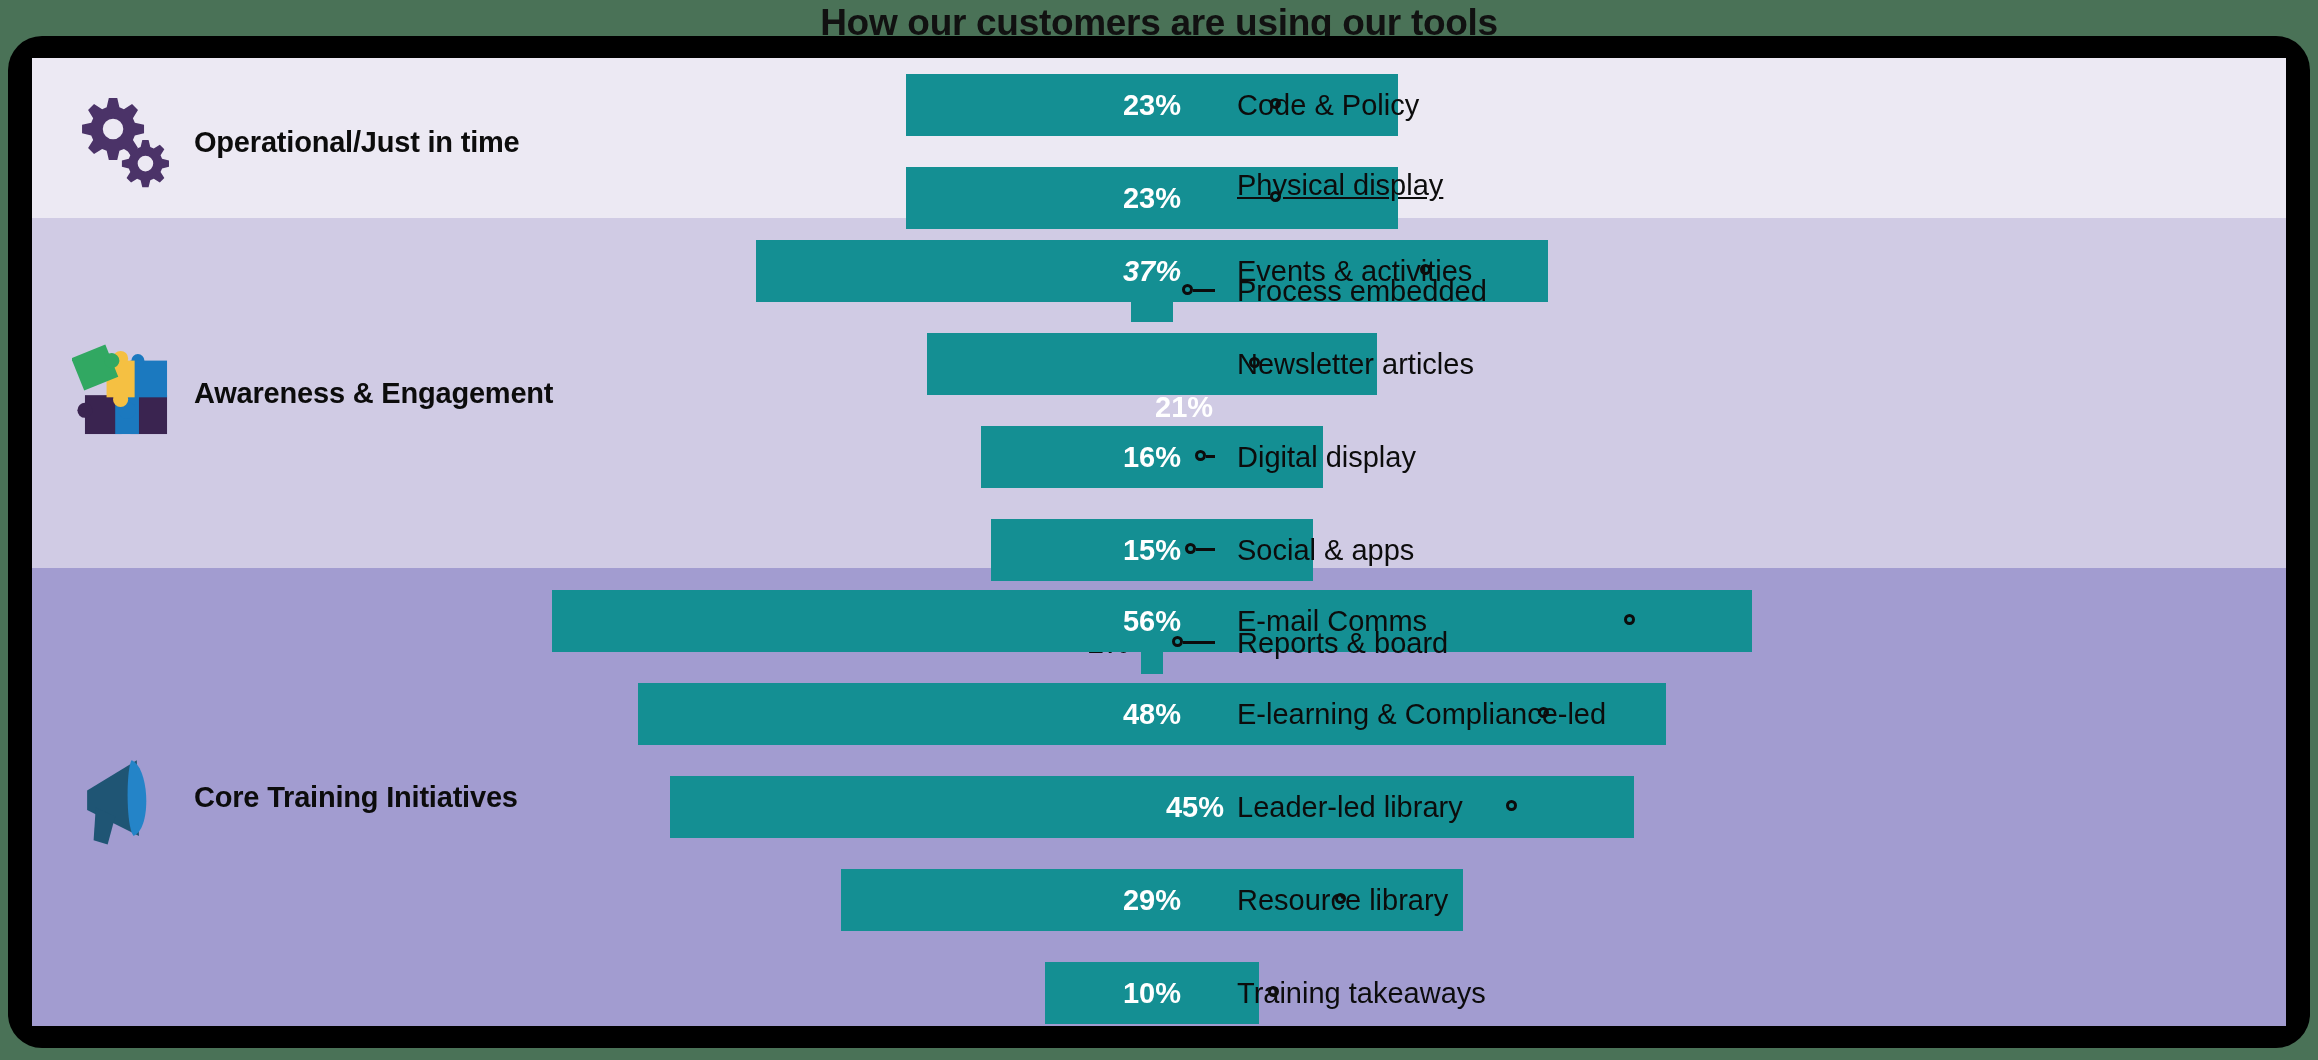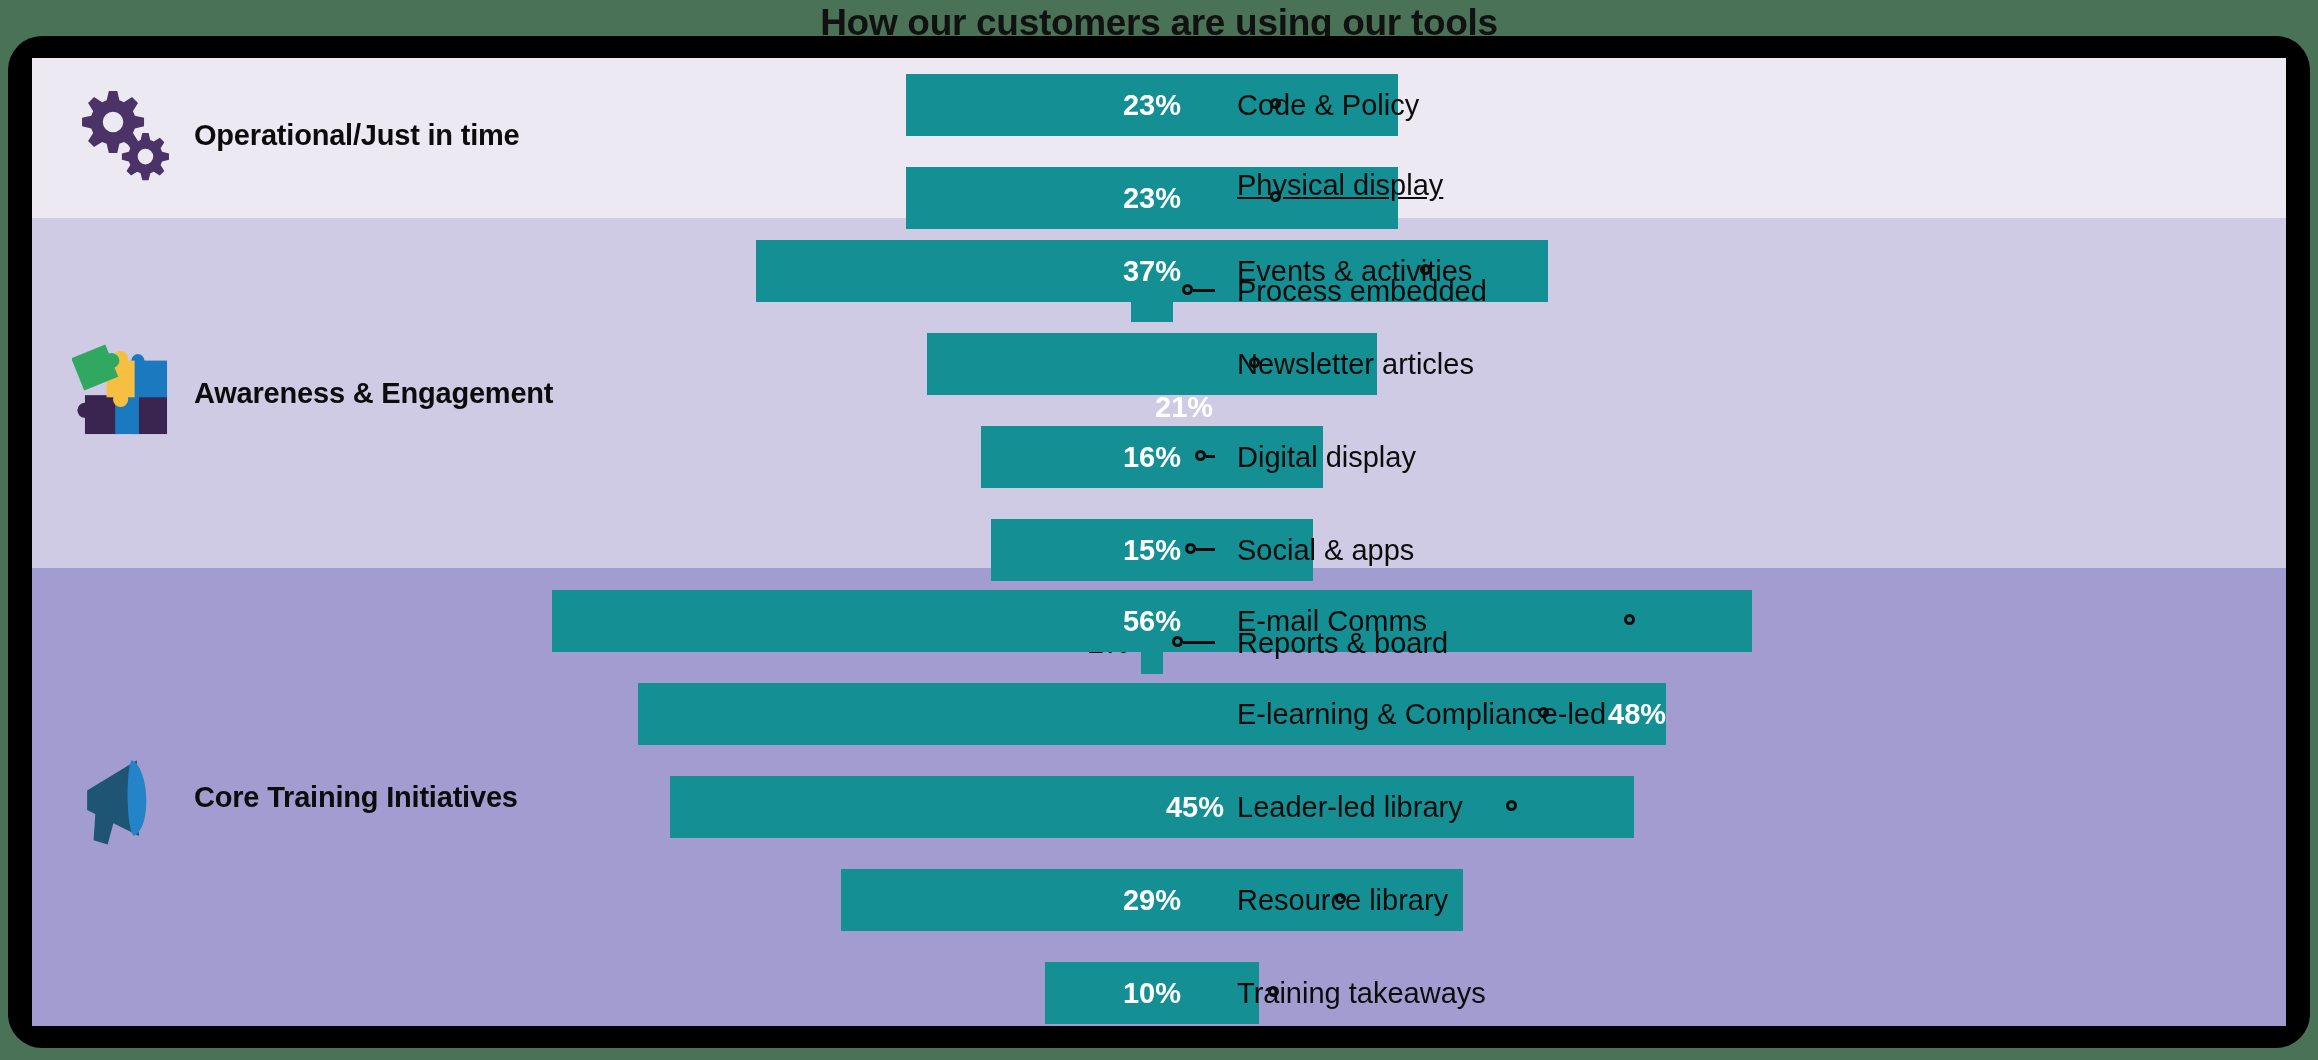--- a/index.html
+++ b/index.html
@@ -154,21 +154,21 @@
   }
 </style>
 </head>
 <body>
 
 <div id="chart-title">How our customers are using our tools</div>
 
 <div id="chart-frame">
   <div id="plot-area">
       <div class="section-band" style="top: 0px; height: 160px; background: rgb(236, 233, 243);"></div>
-      <div class="section-label" style="left: 40px; top: 23px;">
+      <div class="section-label" style="left: 40px; top: 30px;">
         <svg viewBox="0 0 100 100" class="section-icon">
           <path d="M66.7,34.1L66.7,41.9L58.2,43.9L56.4,48.1L61.1,55.6L55.6,61.1L48.1,56.4L43.9,58.2L41.9,66.7L34.1,66.7L32.1,58.2L27.9,56.4L20.4,61.1L14.9,55.6L19.6,48.1L17.8,43.9L9.3,41.9L9.3,34.1L17.8,32.1L19.6,27.9L14.9,20.4L20.4,14.9L27.9,19.6L32.1,17.8L34.1,9.3L41.9,9.3L43.9,17.8L48.1,19.6L55.6,14.9L61.1,20.4L56.4,27.9L58.2,32.1Z M47.5,38 A9.5,9.5 0 1,0 28.5,38 A9.5,9.5 0 1,0 47.5,38 Z" fill="#4b3368" fill-rule="evenodd"></path>
           <path d="M89.8,67.1L89.8,72.9L83.4,74.5L82.0,77.7L85.5,83.3L81.3,87.5L75.7,84.0L72.5,85.4L70.9,91.8L65.1,91.8L63.5,85.4L60.3,84.0L54.7,87.5L50.5,83.3L54.0,77.7L52.6,74.5L46.2,72.9L46.2,67.1L52.6,65.5L54.0,62.3L50.5,56.7L54.7,52.5L60.3,56.0L63.5,54.6L65.1,48.2L70.9,48.2L72.5,54.6L75.7,56.0L81.3,52.5L85.5,56.7L82.0,62.3L83.4,65.5Z M75.2,70 A7.2,7.2 0 1,0 60.8,70 A7.2,7.2 0 1,0 75.2,70 Z" fill="#4b3368" fill-rule="evenodd"></path>
         </svg>
         <span class="section-name">Operational/Just in time</span>
       </div>
       <div class="bar-row" style="top: 16px; left: 0px; width: 2254px;">
         <div class="bar" style="left: 873.67px; width: 492.66px; background: rgb(20, 143, 147);"></div>
         <div class="bar-value-inside" style="left: 873.67px; width: 492.66px;">23%</div>
       </div>
@@ -208,21 +208,21 @@
           <rect x="32" y="20" width="26" height="34" fill="#f5c042"></rect>
           <circle cx="45" cy="18" r="7" fill="#f5c042"></circle>
           <circle cx="45" cy="56" r="7" fill="#f5c042"></circle>
           <g transform="rotate(-22 22 26)">
             <rect x="4" y="10" width="34" height="32" fill="#31a862"></rect>
             <circle cx="38" cy="26" r="7" fill="#31a862"></circle>
           </g>
         </svg>
         <span class="section-name">Awareness &amp; Engagement</span>
       </div>
-      <div class="bar-row" style="top: 182px; left: 0px; width: 1803px;">
+      <div class="bar-row" style="top: 182px; left: 0px; width: 1803px; font-style: italic;">
         <div class="bar" style="left: 723.73px; width: 792.54px; background: rgb(20, 143, 147);"></div>
         <div class="bar-value-inside" style="left: 723.73px; width: 792.54px;">37%</div>
       </div>
       <div class="leader" style="top: 182px; left: 0px; width: 2254px;">
         <div class="leader-dot" style="left: 1388.27px; border-color: rgb(12, 12, 12);"></div>
         <div class="leader-line" style="left: 1399.27px; background: rgb(12, 12, 12);"></div>
       </div>
       <div class="right-label" style="top: 182px; left: 1205px;">Events &amp; activities</div>
       <div class="bar-row" style="top: 275px; left: 0px; width: 2254px;">
         <div class="bar" style="left: 895.09px; width: 449.82px; background: rgb(20, 143, 147);"></div>
@@ -273,21 +273,21 @@
         <div class="bar" style="left: 520.24px; width: 1199.52px; background: rgb(20, 143, 147);"></div>
         <div class="bar-value-inside" style="left: 520.24px; width: 1199.52px;">56%</div>
       </div>
       <div class="leader" style="top: 532px; left: 0px; width: 2254px;">
         <div class="leader-dot" style="left: 1591.76px; border-color: rgb(12, 12, 12);"></div>
         <div class="leader-line" style="left: 1602.76px; background: rgb(12, 12, 12);"></div>
       </div>
       <div class="right-label" style="top: 532px; left: 1205px;">E-mail Comms</div>
       <div class="bar-row" style="top: 625px; left: 0px; width: 2254px;">
         <div class="bar" style="left: 605.92px; width: 1028.16px; background: rgb(20, 143, 147);"></div>
-        <div class="bar-value-inside" style="left: 605.92px; width: 1028.16px; text-align: right;">48%</div>
+        <div class="bar-value-inside" style="left: 605.92px; width: 1028.16px;">48%</div>
       </div>
       <div class="leader" style="top: 625px; left: 0px; width: 2254px;">
         <div class="leader-dot" style="left: 1506.08px; border-color: rgb(12, 12, 12);"></div>
         <div class="leader-line" style="left: 1517.08px; background: rgb(12, 12, 12);"></div>
       </div>
       <div class="right-label" style="top: 625px; left: 1205px;">E-learning &amp; Compliance-led</div>
       <div class="bar-row" style="top: 718px; left: 0px; width: 2254px;">
         <div class="bar" style="left: 638.05px; width: 963.9px; background: rgb(20, 143, 147);"></div>
         <div class="bar-value-inside" style="left: 638.05px; width: 963.9px; padding-left: 43px;">45%</div>
       </div>

